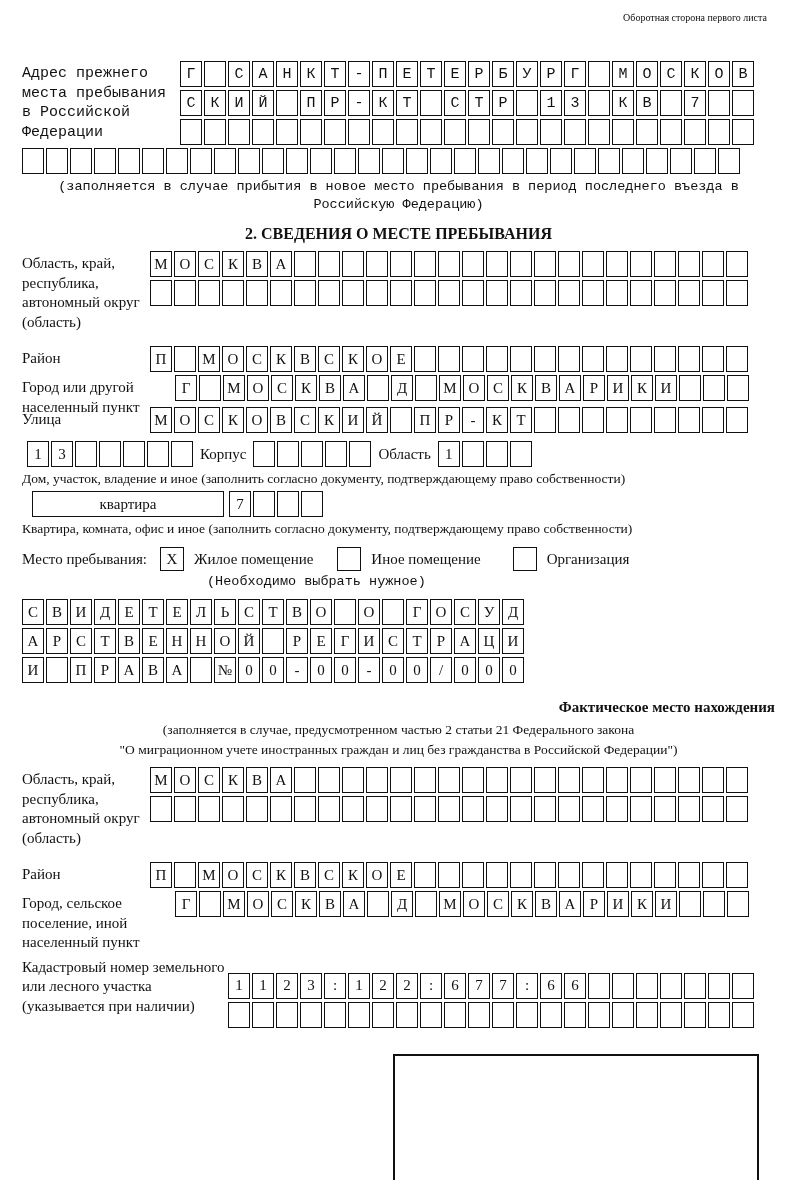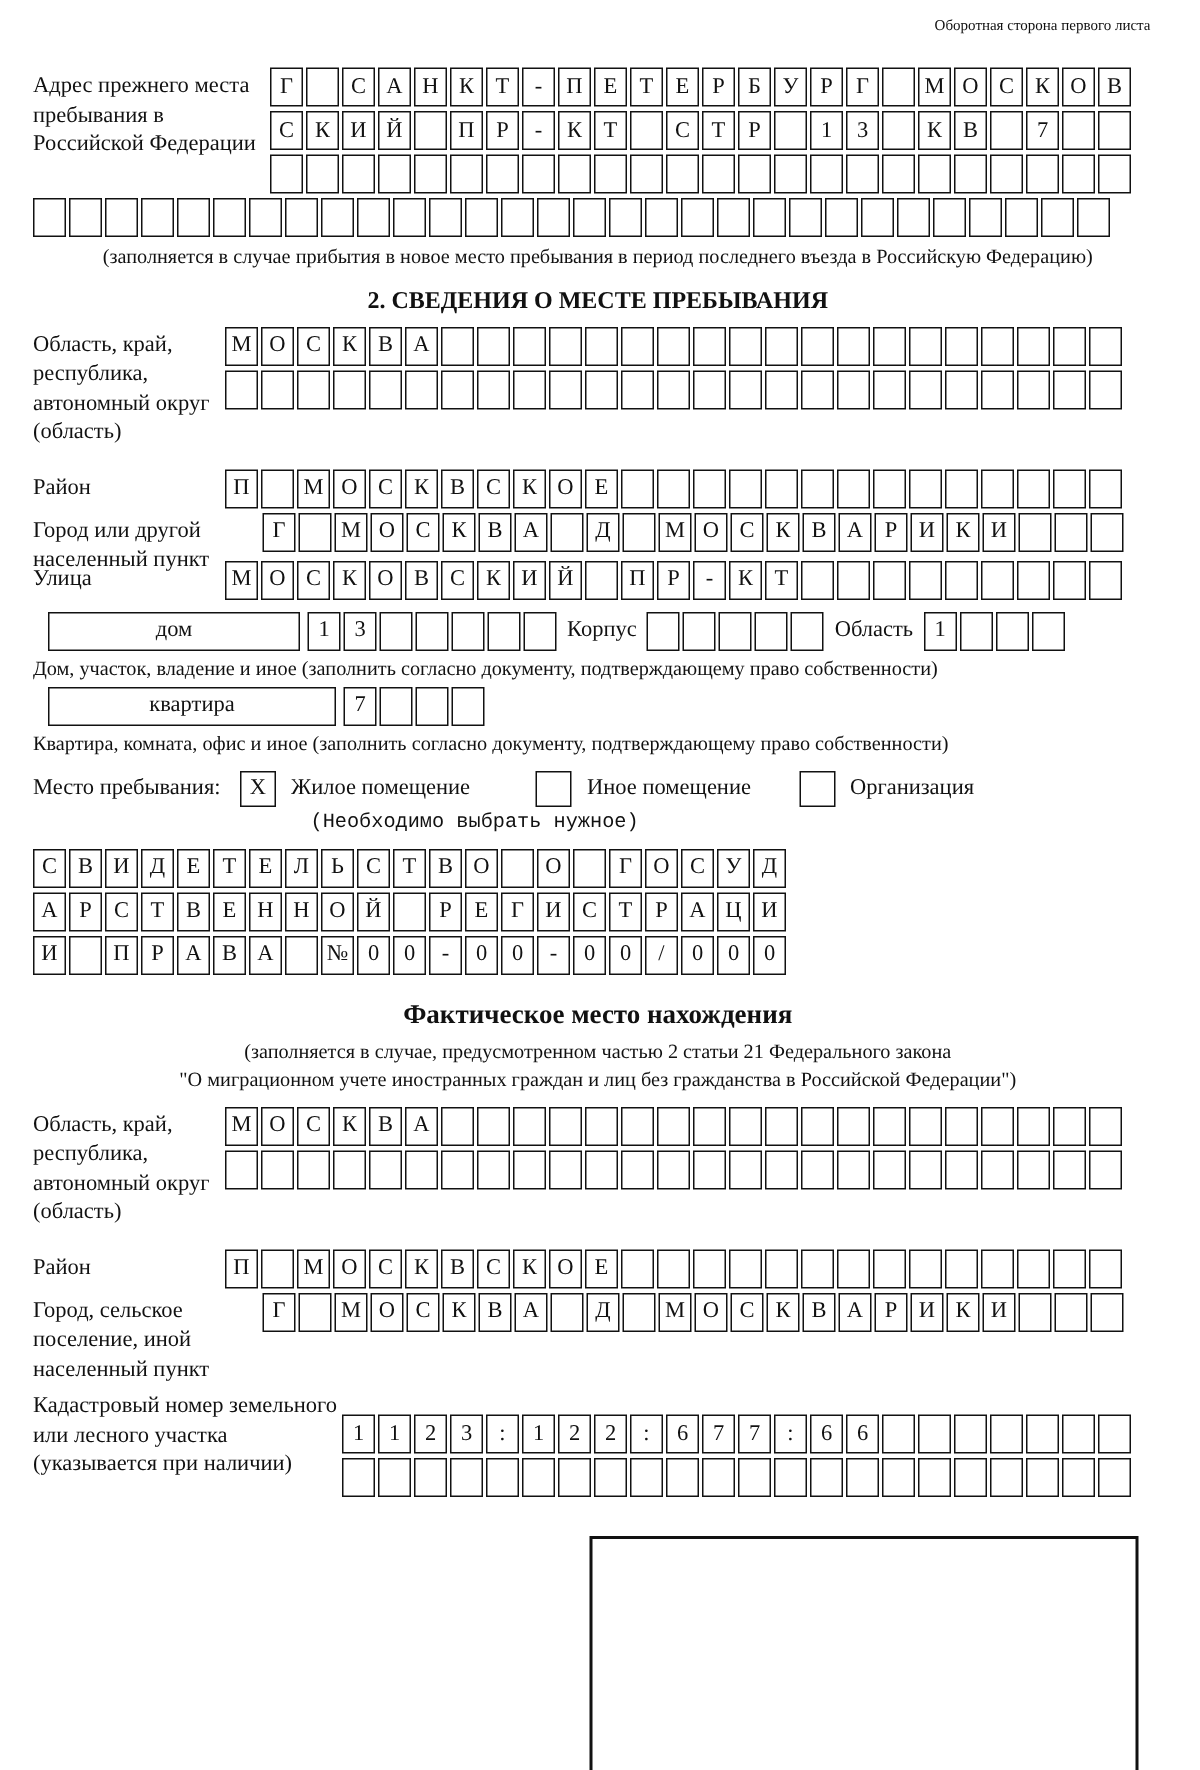--- a/index.html
+++ b/index.html
@@ -29,21 +29,21 @@
     border: 1.5px solid #111; background: #fff;
     display: inline-flex; align-items: center; justify-content: center;
     font-size: 15px; flex: 0 0 auto;
   }
   .fullw { margin-top: 3px; }
 
   .caption { font-size: 13.5px; text-align: center; margin-top: 4px; line-height: 1.3; }
   .caption-left { font-size: 13.5px; margin-top: 4px; margin-bottom: 2px; }
 
   h2.secttl { font-size: 16px; text-align: center; margin: 12px 0 8px 0; font-weight: bold; }
-  h3.secttl { font-size: 18px; text-align: center; margin: 16px 0 4px 0; font-weight: bold; }
+  h3.secttl { font-size: 15px; text-align: right; margin: 16px 0 4px 0; font-weight: bold; }
   .subtle { font-size: 13.5px; text-align: center; line-height: 1.45; }
 
   .widebox {
     height: 26px; box-sizing: border-box; border: 1.5px solid #111;
     display: inline-flex; align-items: center; justify-content: center;
     font-size: 15px; flex: 0 0 auto;
   }
   .domband { display: flex; align-items: center; margin-top: 8px; }
   .inline-lab { font-size: 15px; margin: 0 7px; white-space: nowrap; }
 
@@ -60,21 +60,21 @@
   .stamp-wrap { margin-left: 371px; margin-top: 26px; width: 366px; }
   .stamp-box { width: 366px; height: 176px; box-sizing: border-box; border: 2px solid #111; background: #fff; }
 </style>
 </head>
 <body>
 
 <div class="page">
 
   <div class="hdr">Оборотная сторона первого листа</div>
 
-  <section style="margin-top:22px;">
+  <section style="margin-top:38px;font-family:Liberation Mono, monospace;">
     <div class="frow">
       <div class="flabel w158">Адрес прежнего места пребывания в Российской Федерации</div>
       <div class="rows">
         <div class="cellrow">
             <span class="cell">Г</span>
             <span class="cell"></span>
             <span class="cell">С</span>
             <span class="cell">А</span>
             <span class="cell">Н</span>
             <span class="cell">К</span>
@@ -334,21 +334,20 @@
         <span class="cell"></span>
         <span class="cell"></span>
         <span class="cell"></span>
         <span class="cell"></span>
         <span class="cell"></span>
         <span class="cell"></span>
       </div>
   </div>
 
   <div class="domband">
-    <div class="widebox" style="width:168px; margin-left:10px;">дом</div>
     <div class="cellrow" style="margin-left:5px;">
         <span class="cell">1</span>
         <span class="cell">3</span>
         <span class="cell"></span>
         <span class="cell"></span>
         <span class="cell"></span>
         <span class="cell"></span>
         <span class="cell"></span>
       </div>
     <span class="inline-lab">Корпус</span>
@@ -379,21 +378,21 @@
       </div>
   </div>
   <div class="caption-left">Квартира, комната, офис и иное (заполнить согласно документу, подтверждающему право собственности)</div>
 
   <div class="mesto">
     <span>Место пребывания:</span>
     <div class="opt" style="margin-left:13px;">
       <span class="cbox">X</span>
       <span class="optlabel">Жилое помещение</span>
     </div>
-    <div class="opt" style="margin-left:44px;">
+    <div class="opt" style="margin-left:24px;">
       <span class="cbox"></span>
       <span class="optlabel">Иное помещение</span>
     </div>
     <div class="opt" style="margin-left:32px;">
       <span class="cbox"></span>
       <span class="optlabel">Организация</span>
     </div>
   </div>
   <div class="mesto-note">(Необходимо выбрать нужное)</div>
 

